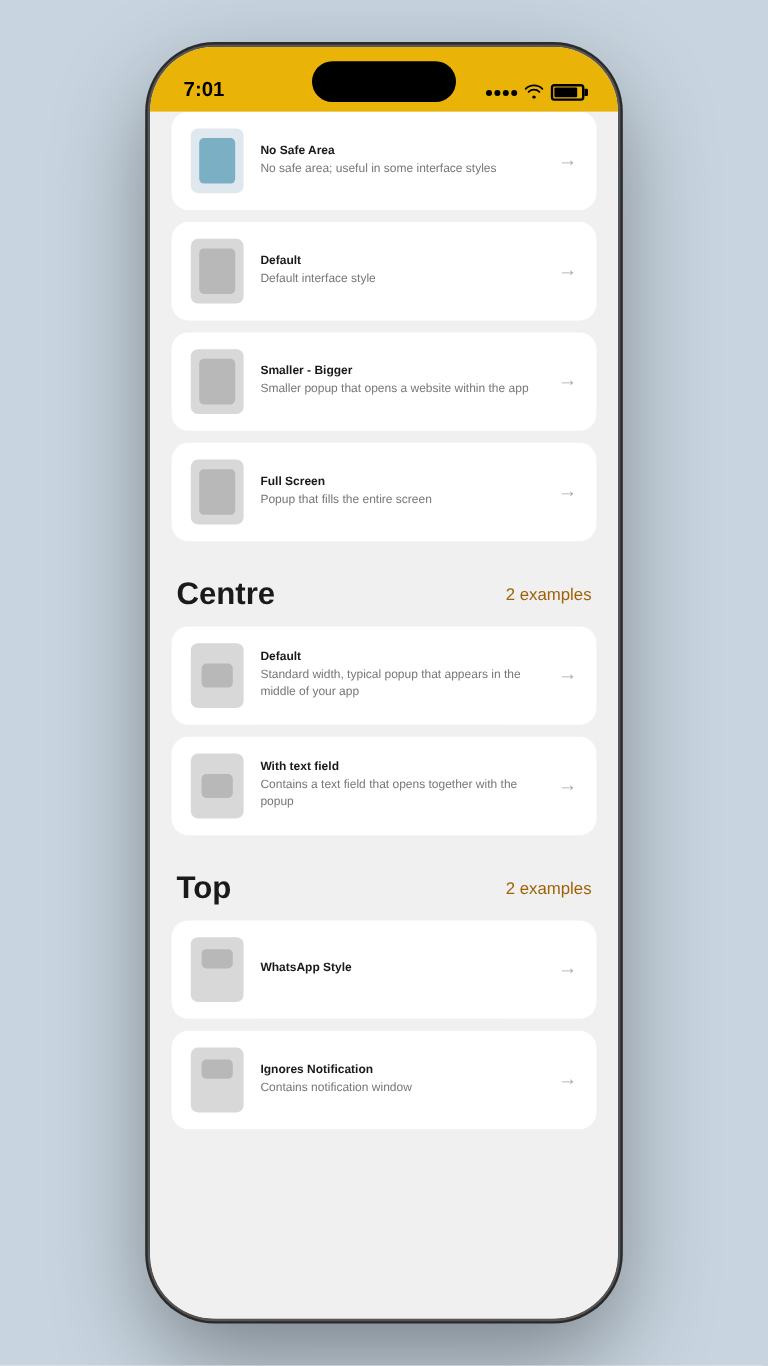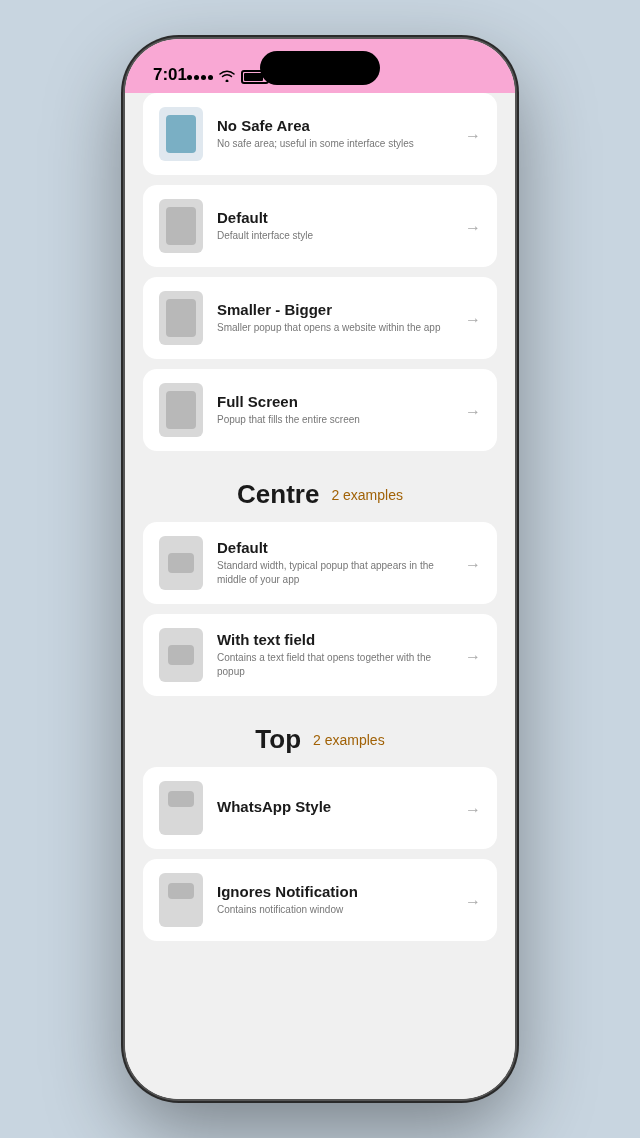--- a/index.html
+++ b/index.html
@@ -60,23 +60,24 @@
       border-radius: 52px;
       overflow: hidden;
       position: relative;
       display: flex;
       flex-direction: column;
     }
 
     
     .status-bar {
       height: 54px;
-      background: #f9a8d4;
+      background: #eab308;
       display: flex;
       align-items: flex-end;
+      justify-content: space-between;
       padding: 0 28px 8px 28px;
       position: relative;
       flex-shrink: 0;
     }
 
     .status-time {
       font-size: 17px;
       font-weight: 600;
       color: #000;
     }
@@ -150,21 +151,21 @@
       overflow-y: auto;
       background: #f0f0f0;
       padding: 0 18px 30px 18px;
       scrollbar-width: none;
     }
     .scroll-content::-webkit-scrollbar { display: none; }
 
     
     .section-header {
       display: flex;
-      justify-content: center;
+      justify-content: space-between;
       align-items: center;
       margin: 28px 4px 12px 4px;
       gap: 12px;
     }
 
     .section-title {
       font-size: 26px;
       font-weight: 700;
       color: #1a1a1a;
     }
@@ -211,21 +212,21 @@
     .card-icon.top-style .card-icon-inner {
       top: 20%;
       transform: translateX(-50%);
     }
 
     .card-text {
       flex: 1;
     }
 
     .card-title {
-      font-size: 15px;
+      font-size: 10px;
       font-weight: 600;
       color: #1a1a1a;
       margin-bottom: 3px;
     }
 
     .card-desc {
       font-size: 10px;
       color: #777;
       line-height: 1.4;
     }

